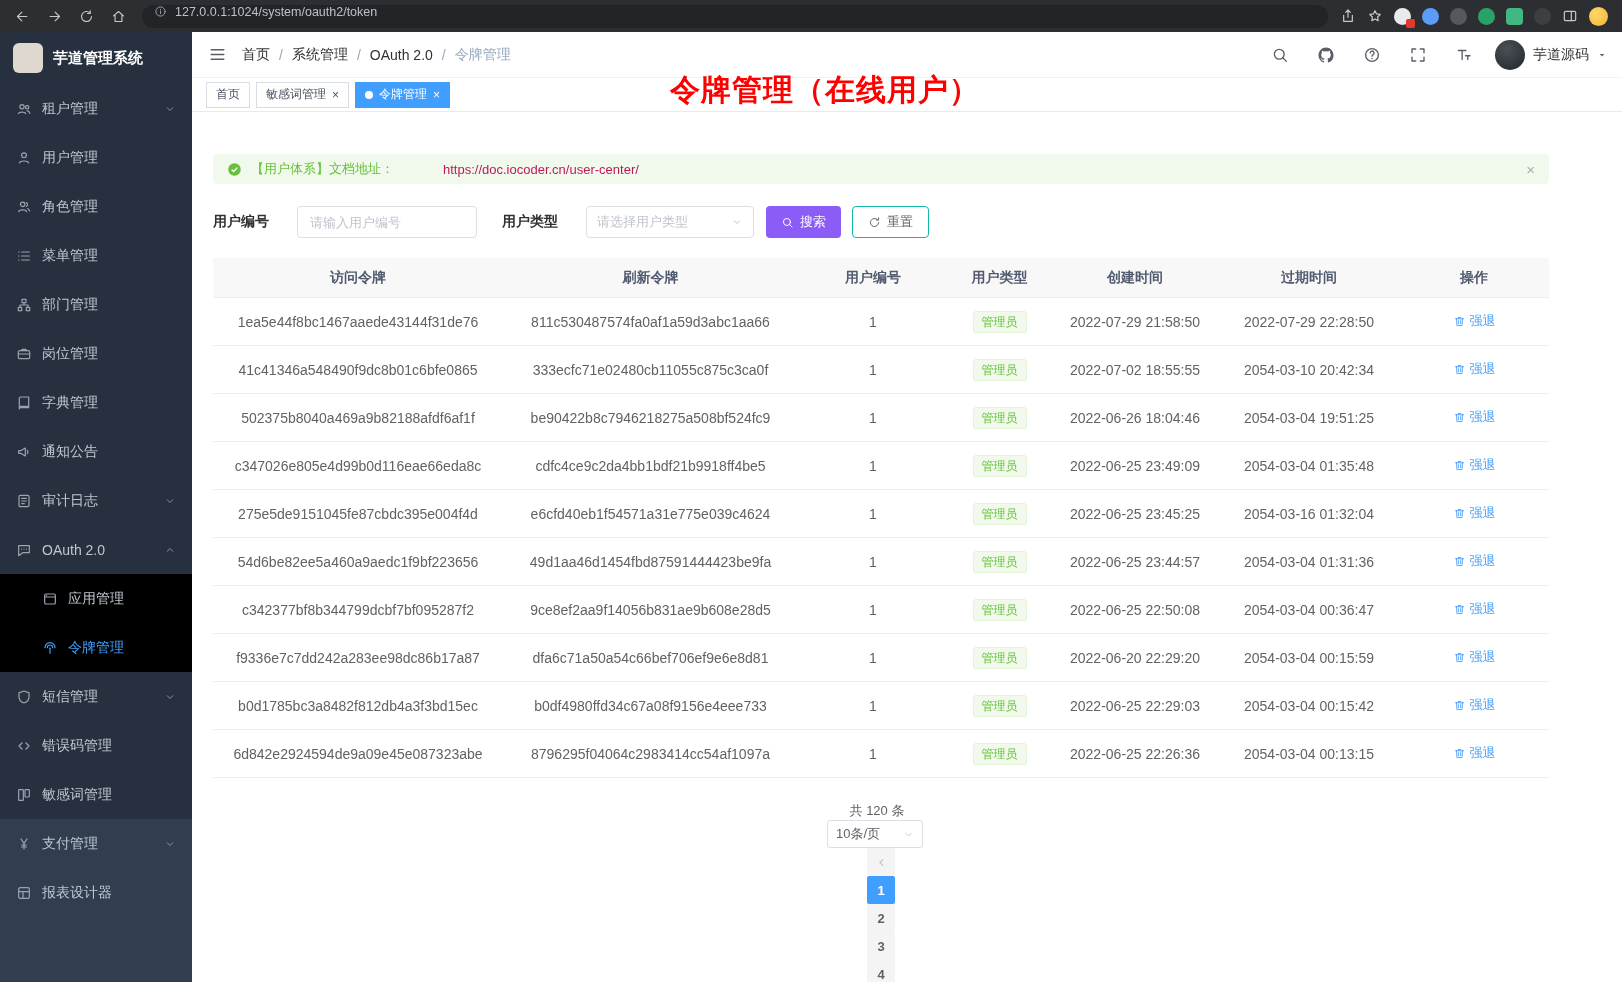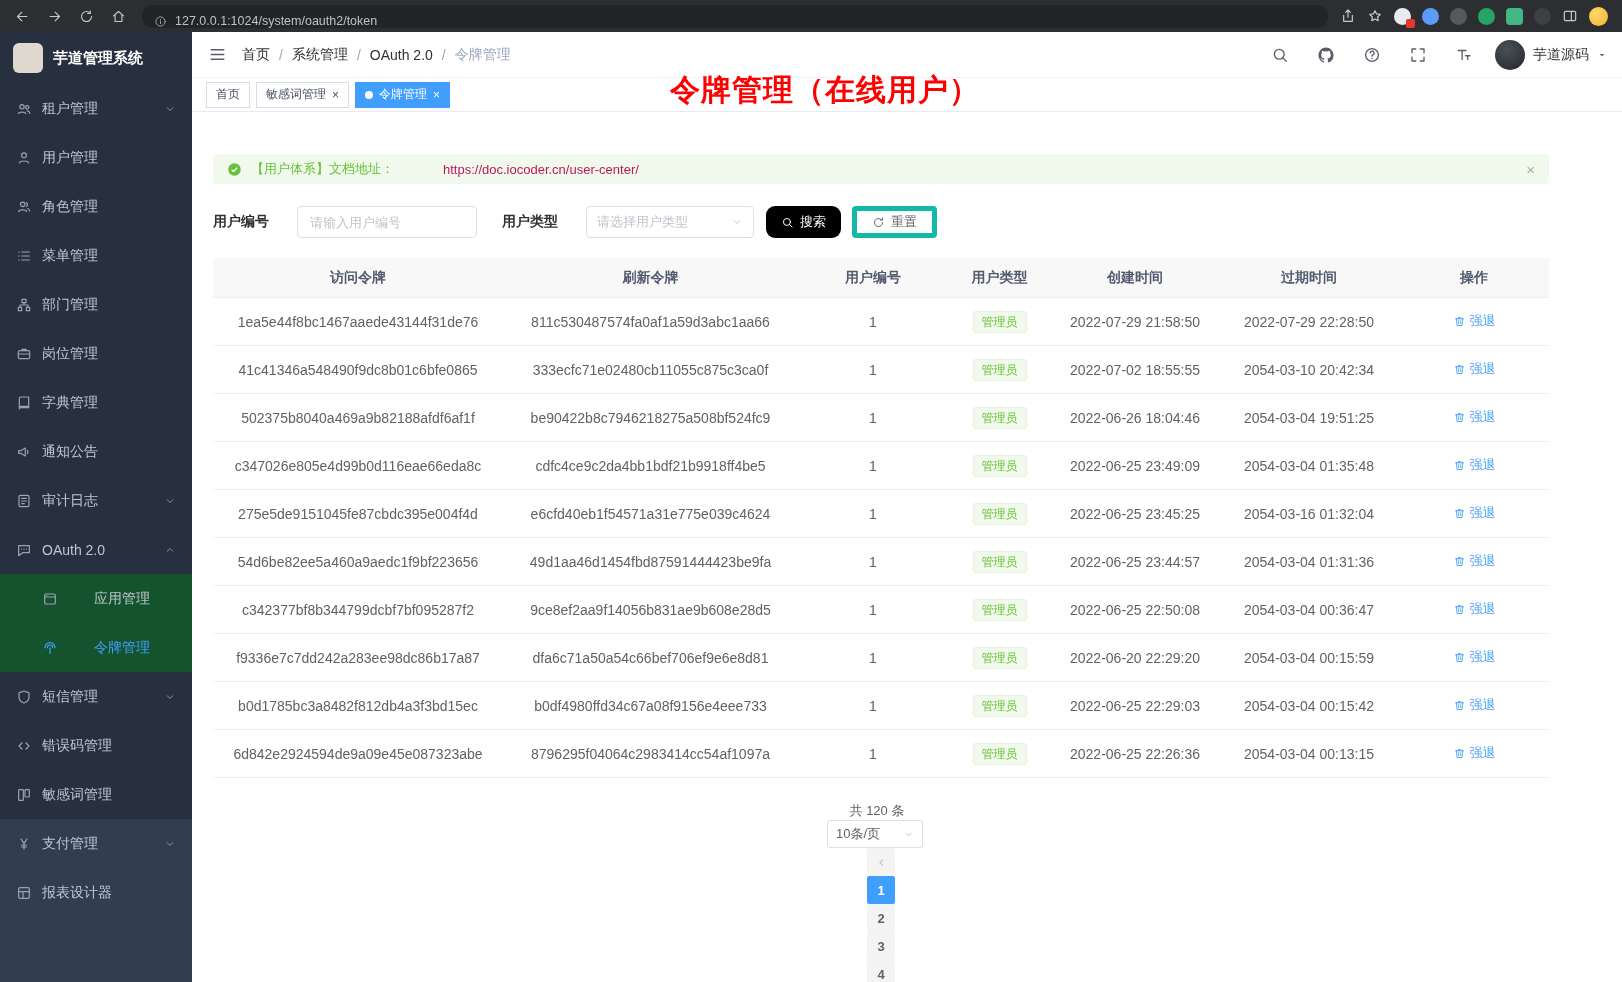--- a/index.html
+++ b/index.html
@@ -9,40 +9,40 @@
     background:#fff; overflow:hidden; position:relative; font-size:14px; color:#606266;
   }
   svg.ic { stroke:currentColor; fill:none; stroke-width:1.8; stroke-linecap:round; stroke-linejoin:round; flex:none; }
   button { font-family:inherit; border:none; background:none; cursor:pointer; }
   input { font-family:inherit; outline:none; }
 
   
   .chrome { height:32px; background:#2d2e31; display:flex; align-items:center; padding:0 10px; gap:8px; }
   .navbtn { width:24px; height:24px; display:flex; align-items:center; justify-content:center; color:#c6c8cc; border-radius:50%; }
   .navbtn svg.ic { width:15px; height:15px; }
-  .omnibox { flex:1; height:23px; background:#232428; border-radius:12px; display:flex; align-items:flex-end; padding:0 12px; gap:8px; color:#bdc1c6; font-size:12.5px; margin:0 4px; cursor:text; }
+  .omnibox { flex:1; height:23px; background:#232428; border-radius:12px; display:flex; align-items:flex-start; padding:0 12px; gap:8px; color:#bdc1c6; font-size:12.5px; margin:0 4px; cursor:text; }
   .omnibox svg.ic { width:13px; height:13px; color:#9aa0a6; }
   .chrome-right { display:flex; align-items:center; gap:11px; padding-right:4px; }
   .chrome-right svg.ic { width:16px; height:16px; color:#c6c8cc; }
   .ext { width:17px; height:17px; border-radius:50%; position:relative; flex:none; cursor:pointer; }
   .ext-badge { position:absolute; right:-4px; bottom:-3px; width:9px; height:9px; border-radius:2px; background:#e4382d; }
   .profile-avatar { width:19px; height:19px; border-radius:50%; background:radial-gradient(circle at 35% 35%, #ffd968, #f2b136); flex:none; cursor:pointer; }
 
   
   .app { display:flex; height:950px; }
 
   
   .sidebar { width:192px; background:#27303f; color:#bfc6d1; flex:none; display:flex; flex-direction:column; }
   .logo { height:52px; display:flex; align-items:center; gap:10px; padding:0 13px; color:#fff; font-size:15px; font-weight:700; flex:none; }
   .logo-avatar { width:30px; height:30px; border-radius:6px; background:#ded8cf; flex:none; }
   .nav-item { height:49px; display:flex; align-items:center; padding:0 16px; gap:10px; font-size:14px; cursor:pointer; }
   .nav-item svg.ic { width:16px; height:16px; color:#9aa3b0; }
   .nav-item .lbl { flex:1; white-space:nowrap; }
   .nav-item svg.chev { width:12px; height:12px; color:#8b93a1; stroke-width:2; }
-  .submenu { background:#14532d;text-align:center; }
+  .submenu { background:#000000; }
   .submenu .nav-item { padding-left:42px; }
   .nav-item.active { color:#409eff; }
   .nav-item.active svg.ic { color:#409eff; }
   .bottom-group { background:#323e4f; flex:1; }
 
   
   .main { flex:1; display:flex; flex-direction:column; background:#fff; min-width:0; }
   .topbar { height:46px; display:flex; align-items:center; padding:0 15px 0 0; border-bottom:1px solid #f1f3f6; flex:none; }
   .burger { width:50px; height:100%; display:flex; align-items:center; justify-content:center; color:#5a5e66; cursor:pointer; }
   .burger svg.ic { width:19px; height:19px; }
@@ -74,22 +74,22 @@
   .alert .alert-close { margin-left:auto; color:#a8abb2; font-size:15px; cursor:pointer; }
 
   .filters { margin-top:22px; display:flex; align-items:center; }
   .filter-label { font-size:14px; font-weight:700; color:#303133; margin-right:28px; }
   .f-input { width:180px; height:32px; border:1px solid #dcdfe6; border-radius:4px; padding:0 12px; font-size:13px; color:#8b5cf6; margin-right:25px; }
   .f-input::placeholder { color:#bfc4cc; }
   .f-select { width:168px; height:32px; border:1px solid #dcdfe6; border-radius:4px; padding:0 10px; font-size:13px; color:#bfc4cc; display:flex; align-items:center; justify-content:space-between; cursor:pointer; margin-right:12px; }
   .f-select svg.ic { width:12px; height:12px; color:#c0c4cc; stroke-width:2; }
   .btn { height:32px; border-radius:4px; font-size:13px; display:inline-flex; align-items:center; gap:6px; padding:0 15px; }
   .btn svg.ic { width:13px; height:13px; }
-  .btn-primary { background:#000000; color:#fff; margin-right:11px;border-radius:9px; }
-  .btn-plain { background:#fff; border:5px solid #14b8a6; color:#606266; }
+  .btn-primary { background:#8b5cf6; color:#fff; margin-right:11px; }
+  .btn-plain { background:#fff; border:1px solid #14b8a6; color:#606266; }
 
   
   .table { margin-top:20px; width:1336px; font-size:14px; }
   .tr { display:flex; align-items:center; height:48px; border-bottom:1px solid #ebeef5; color:#606266; }
   .thead { height:40px; background:#f8f8f9; color:#515a6e; font-weight:700; }
   .td { text-align:center; overflow:hidden; white-space:nowrap; }
   .c1{width:290px}.c2{width:295px}.c3{width:150px}.c4{width:103px}.c5{width:168px}.c6{width:180px}.c7{width:150px}
   .tag { display:inline-block; padding:1px 8px; background:#f0f9eb; border:1px solid #e1f3d8; color:#67c23a; border-radius:3px; font-size:12px; line-height:18px; }
   .op-link { color:#409eff; font-size:13px; display:inline-flex; align-items:center; gap:4px; cursor:pointer; }
   .op-link svg.ic { width:13px; height:13px; stroke-width:1.6; }

